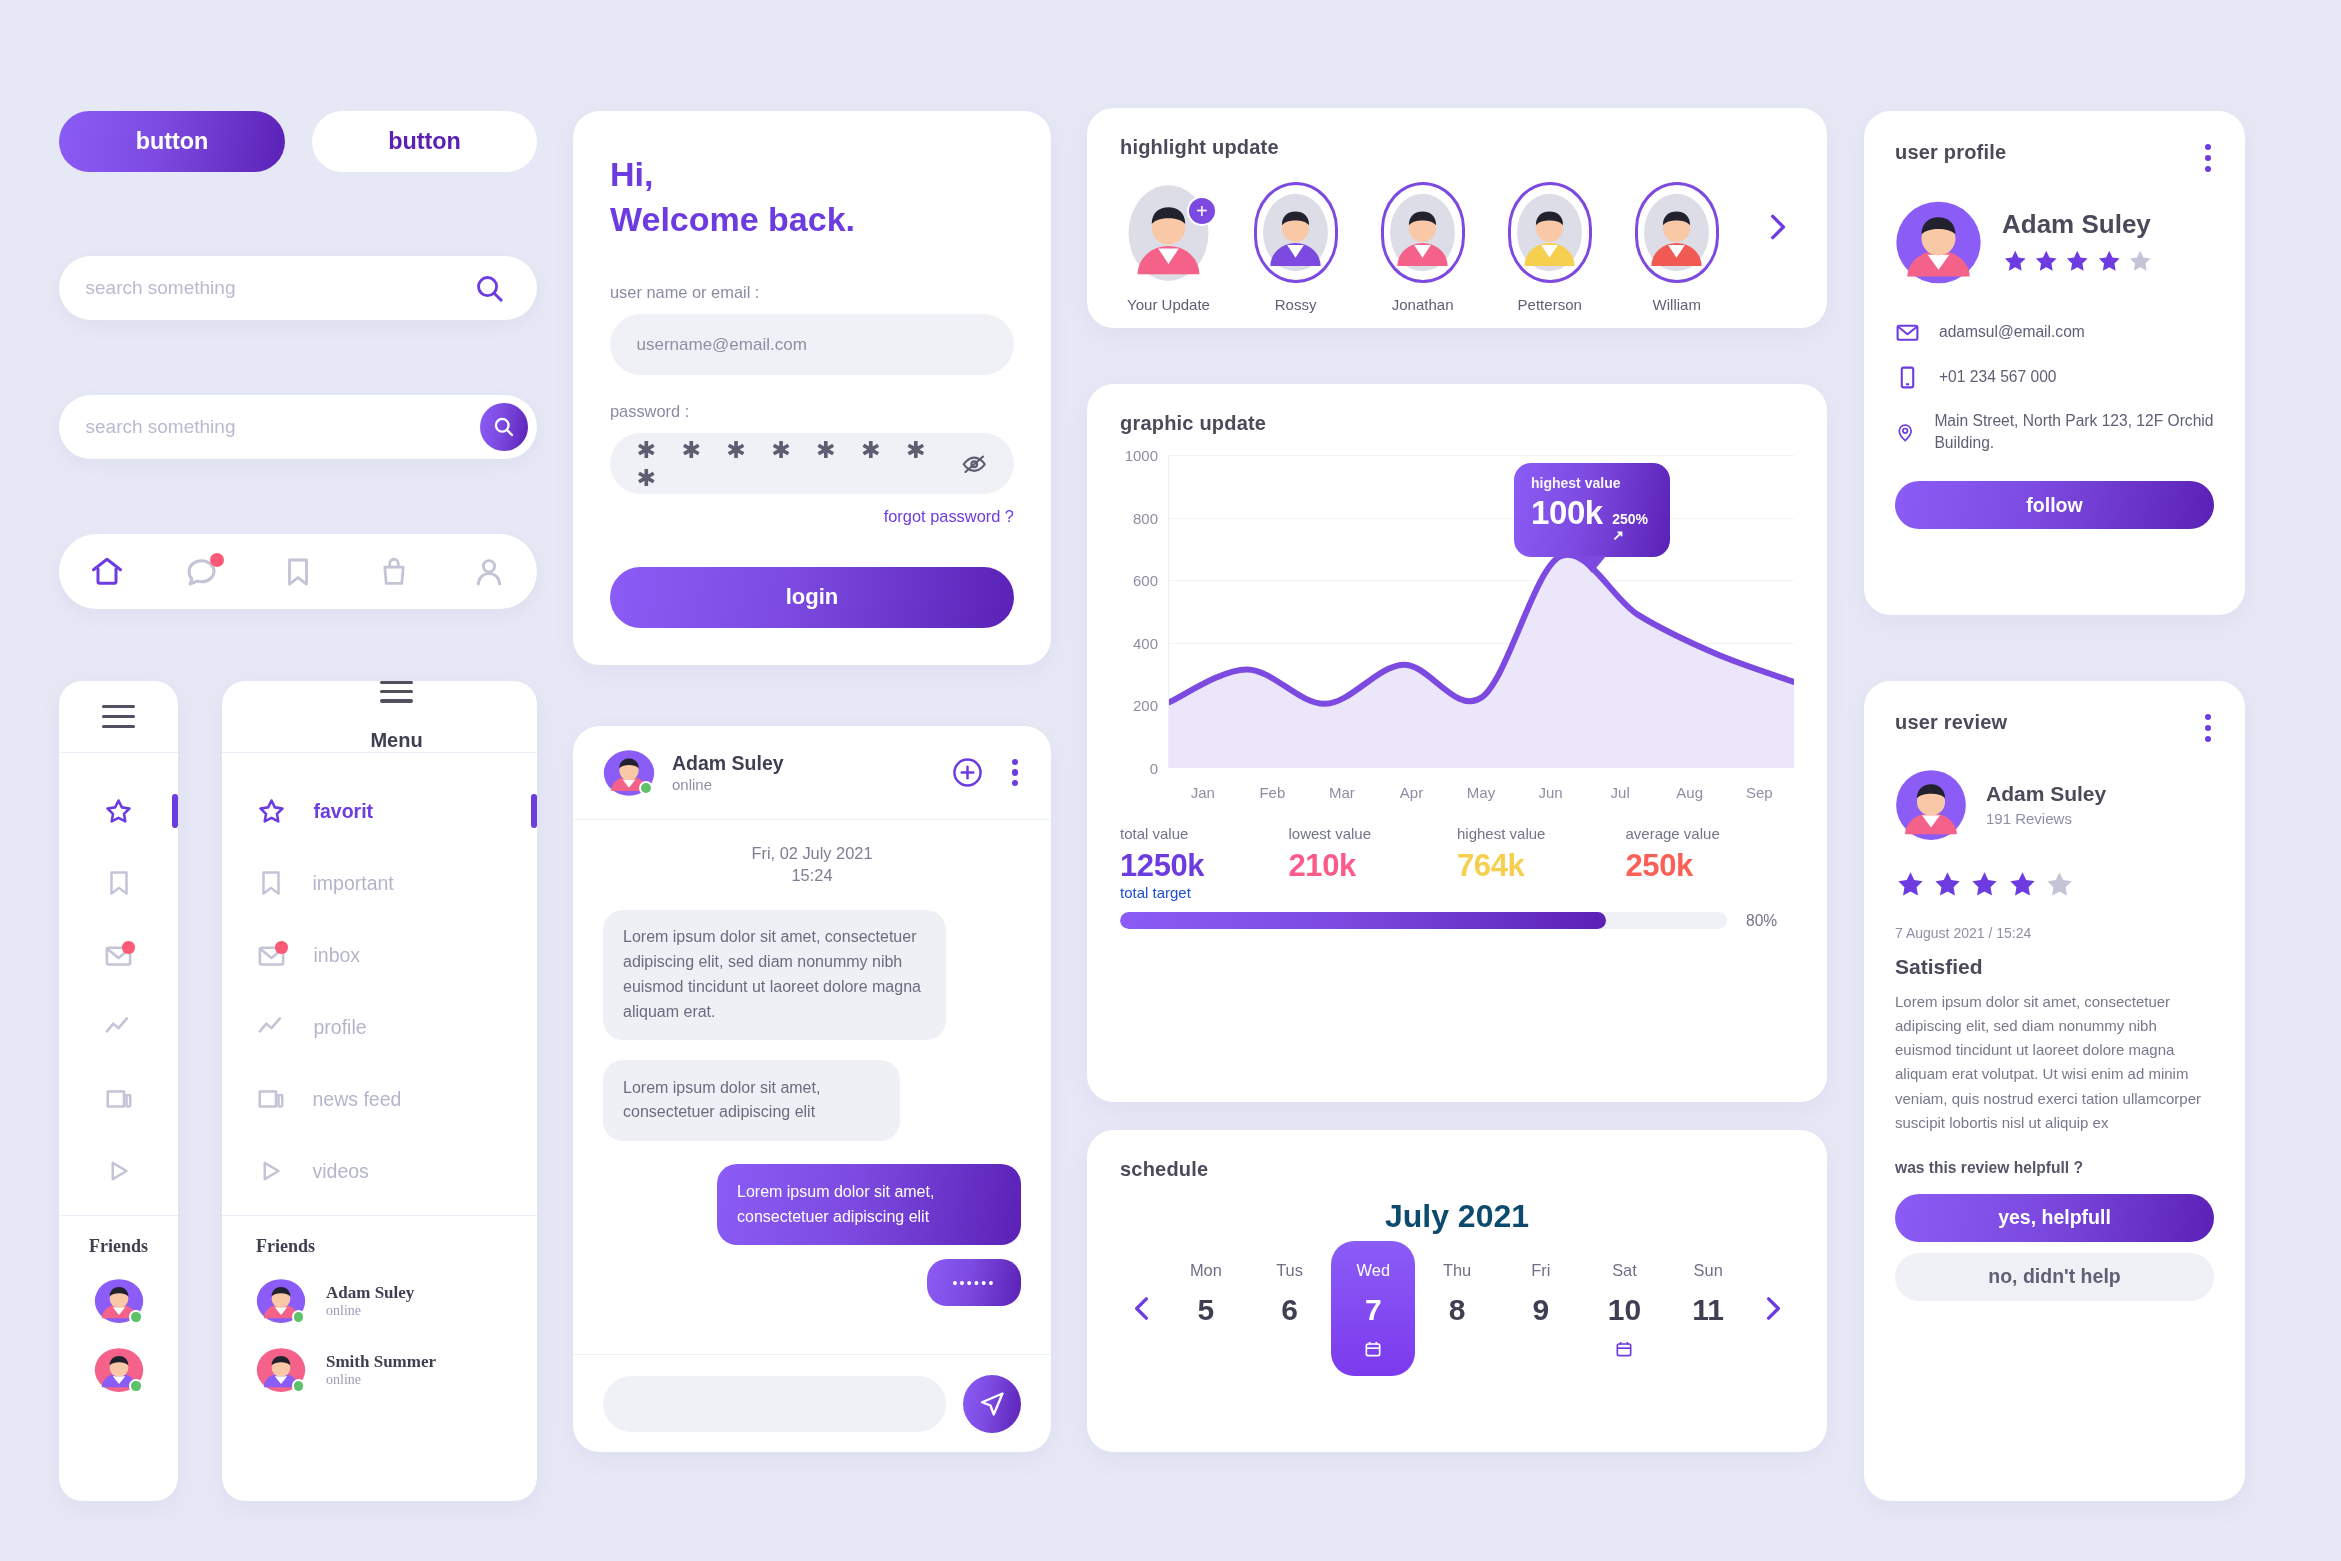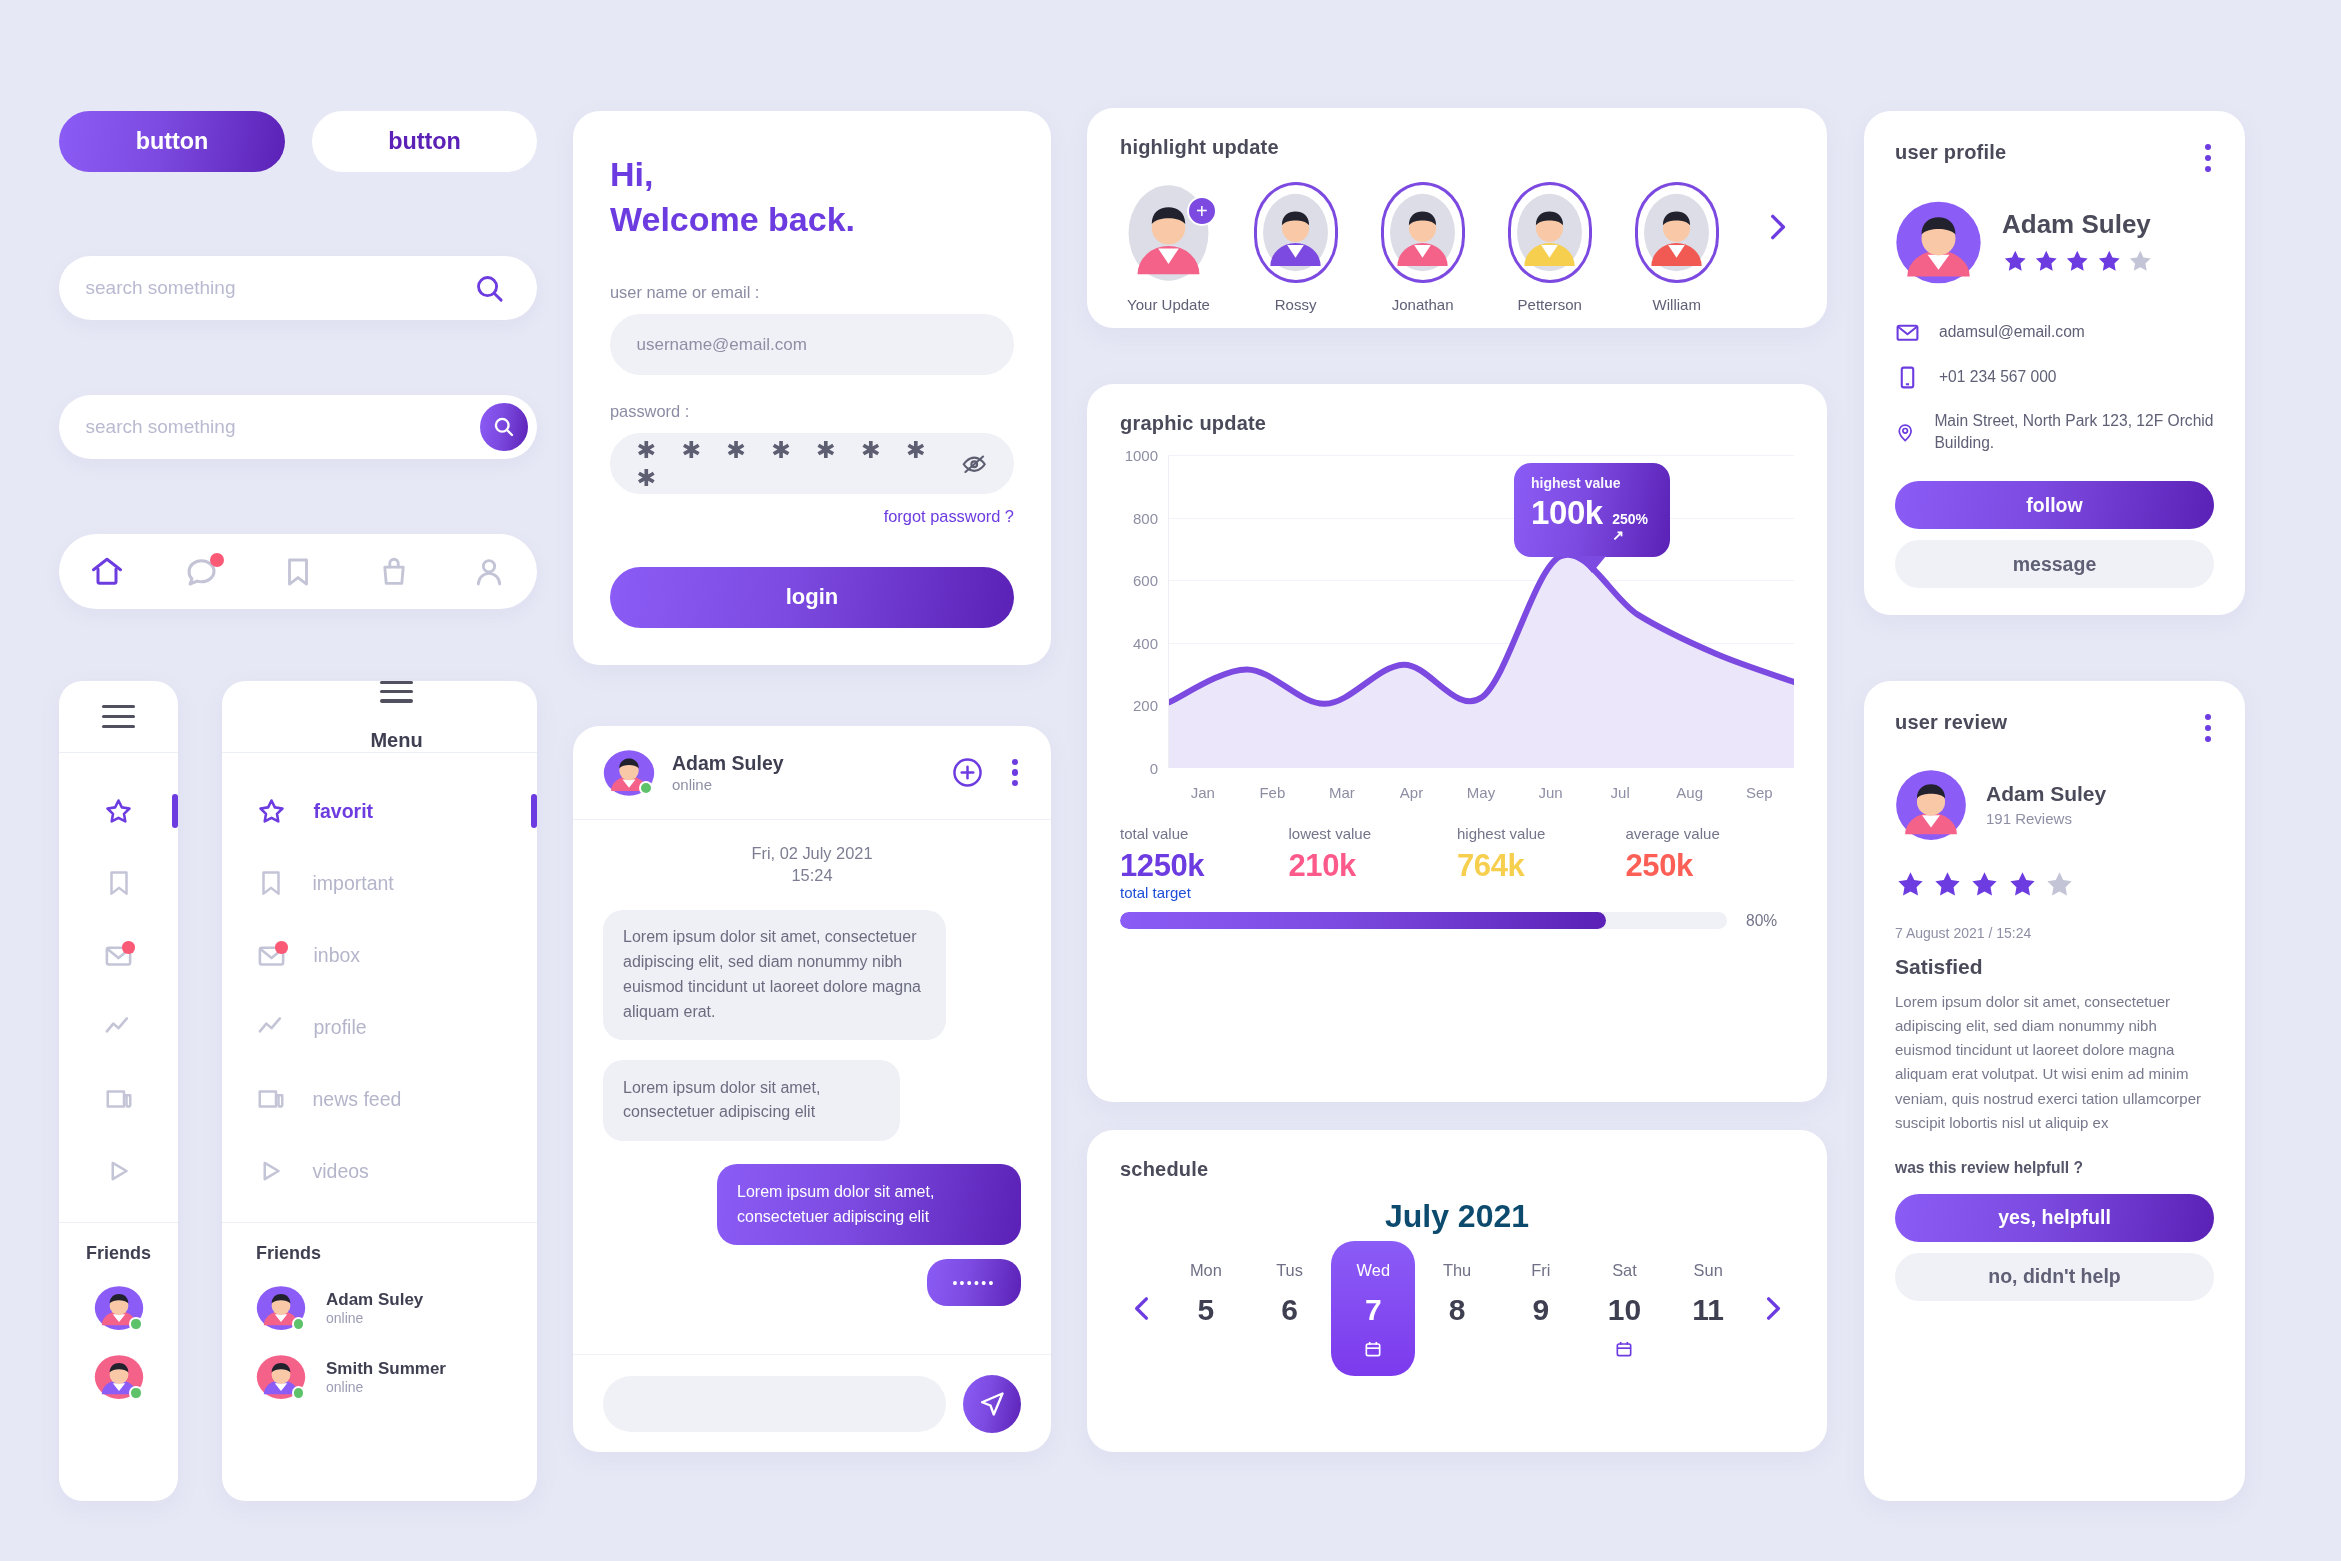--- a/index.html
+++ b/index.html
@@ -62,21 +62,21 @@
   .hamb { width:33px; height:23.4px; display:flex; flex-direction:column; justify-content:space-between; cursor:pointer;}
   .hamb span { display:block; height:3.1px; border-radius:2.3px; background:#50505f; }
   .menu-list { padding: 22px 0 0 0; }
   .menu-row { position:relative; display:flex; align-items:center; height: 72px; cursor:pointer; }
   .menu-row.mini { justify-content:center; }
   .menu-row.full { padding-left: 34px; gap: 26.5px; }
   .menu-label { font-size: 19.5px; color:#b4b5ca; }
   .menu-row.active .menu-label { color:#6d3ce0; font-weight:600; }
   .active-bar { position:absolute; right:0px; top:50%; transform:translateY(-50%);
       width:6.2px; height:34px; border-radius:3.9px; background:#6d3ce0; }
-  .friends-sec { border-top:0.8px solid #eceef7; padding: 20px 0 0 0; margin-top: 15px; }
+  .friends-sec { border-top:0.8px solid #eceef7; padding: 20px 0 0 0; margin-top: 8px; font-family: Liberation Serif, serif; }
   .friends-ttl { font-size:18px; font-weight:bold; color:#3f3f52; }
   .friend-row { display:flex; align-items:center; gap:20px; margin-top: 19px; }
   .friend-name { font-size:17px; font-weight:bold; color:#3f3f52; line-height:1.15; }
   .friend-status { font-size:14px; color:#9c9db4; }
 
   
   .login-card { left: 573px; top: 111px; width: 478px; height: 554px; padding: 41px 37px; }
   .welcome { font-size: 34px; font-weight: bold; color:#6d3ce0; line-height:1.32; }
   .field-label { font-size: 16.4px; color:#8b8ca3; margin-bottom: 12.5px; }
   .field-box { background:#f0f1f6; border-radius: 36px; height: 61px; display:flex;
@@ -767,23 +767,20 @@
       <svg width="25" height="25" viewBox="0 0 24 24" fill="none" stroke="#6d3ce0" stroke-width="2" stroke-linejoin="round">
         <path d="M12 21.5s7-6.4 7-11.3A7 7 0 1 0 5 10.2C5 15.1 12 21.5 12 21.5z"></path>
           <circle cx="12" cy="10" r="2.7"></circle>
       </svg>
       <span class="info-txt">Main Street, North Park 123, 12F Orchid Building.</span>
     </div>
 
     <div class="cta cta-primary grad">
       <span>follow</span>
     </div>
-    <div class="cta cta-ghost">
-      <span>message</span>
-    </div>
   </div>
 
   <div class="card review-card">
     <div class="card-top">
       <div class="ttl-card">user review</div>
       <div class="kebab">
           <i></i>
           <i></i>
           <i></i>
         </div>

